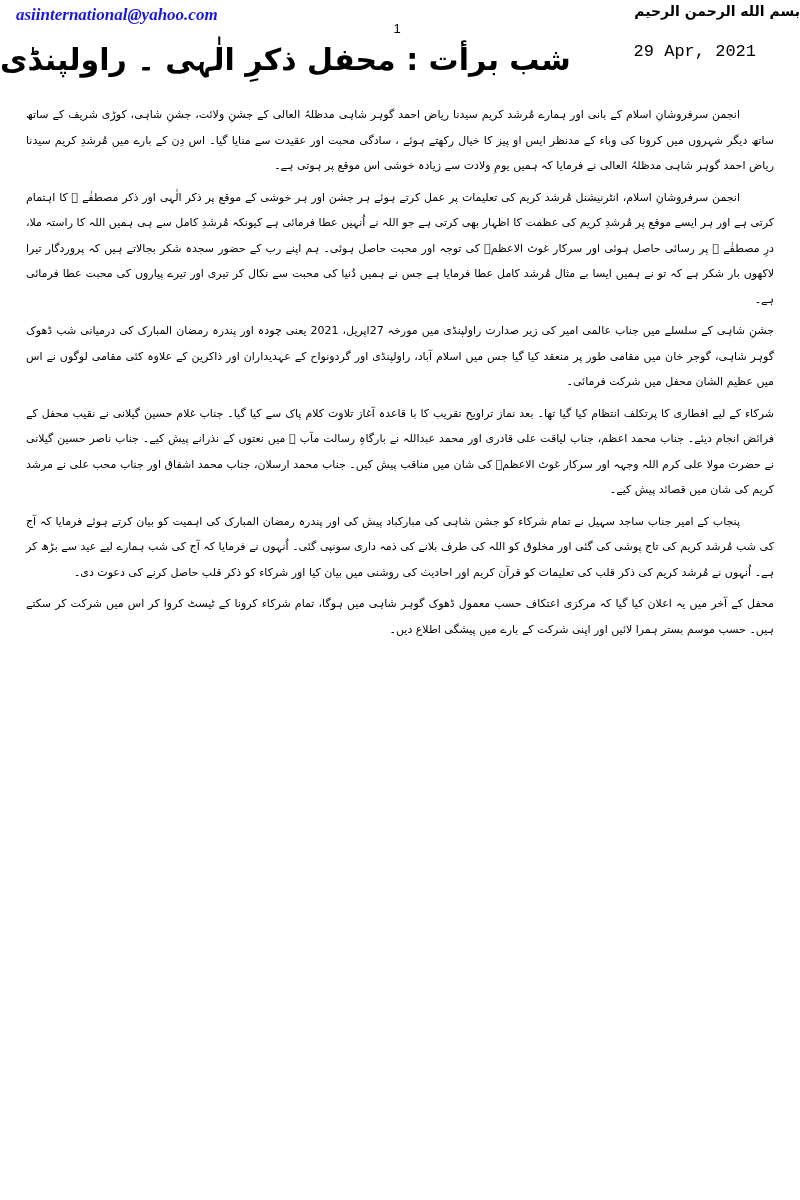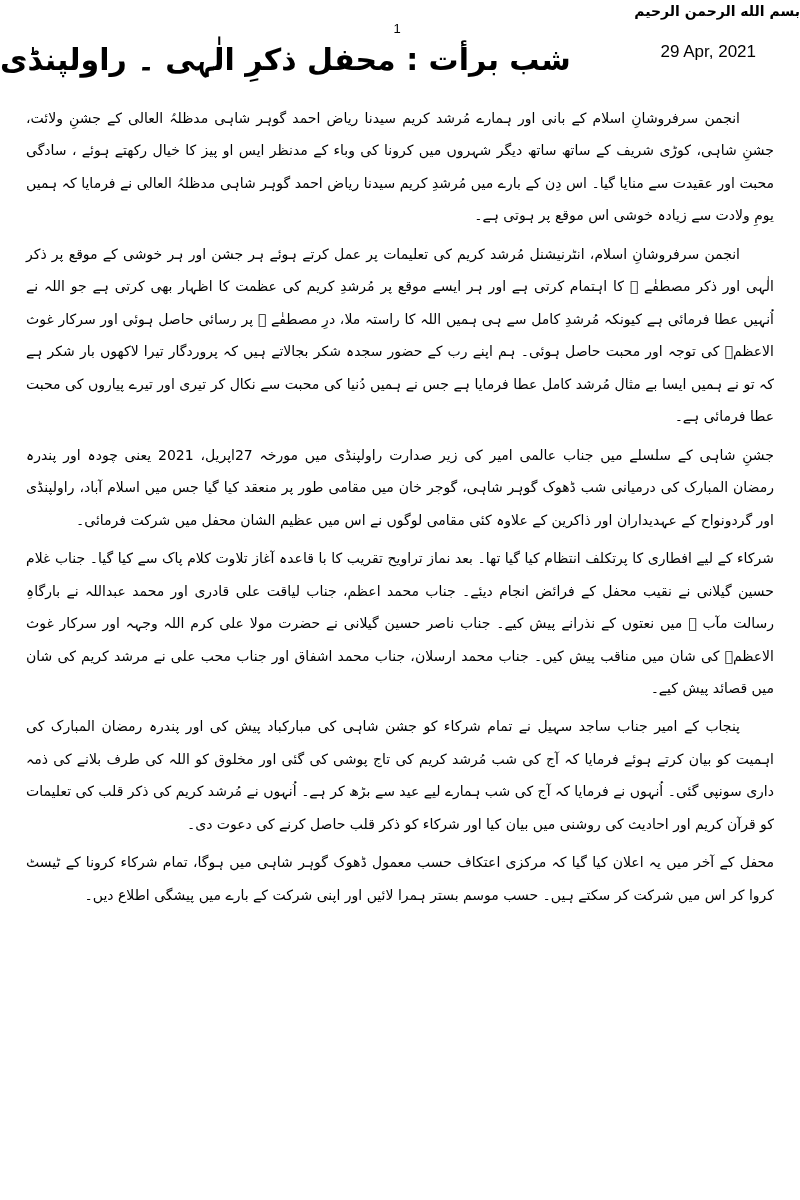--- a/index.html
+++ b/index.html
@@ -26,48 +26,49 @@
     text-align:right; font-size:14px; font-weight:bold;
     direction:rtl;
   }
   .page-number {
     position:absolute; top:21px; left:-6px; right:0;
     text-align:center; font-size:13px;
     font-family:"Liberation Sans", sans-serif;
   }
   .date {
     position:absolute; top:42px; right:44px;
-    font-family:Liberation Sans, sans-serif;
+    font-family:Liberation Mono, monospace;
     font-size:17px;
   }
   .doc-title {
     position:absolute; top:42px; left:0; right:60px;
     text-align:left; direction:rtl;
     font-size:30px; font-weight:bold;
     letter-spacing:-1px;
   }
   
   .content {
     position:absolute; top:102px; left:0; right:0;
     padding:0 26px;
   }
   .content p {
     direction:rtl; unicode-bidi:embed;
     text-align:justify;
-    font-size:14px;
+    font-size:11px;
     line-height:2.32;
     margin-bottom:6px;
   }
   .content p.indent { text-indent:34px; }
 </style>
 </head>
 <body>
 
 <div class="page">
 
+  <a class="email-top" href="#">asiinternational@yahoo.com</a>
 
   <div class="bismillah">بسم الله الرحمن الرحيم</div>
 
   <div class="page-number">1</div>
 
   <div class="date">29 Apr, 2021</div>
 
   <div class="doc-title">شب برأت : محفل ذکرِ الٰہی ۔ راولپنڈی</div>
 
   <div class="content">

